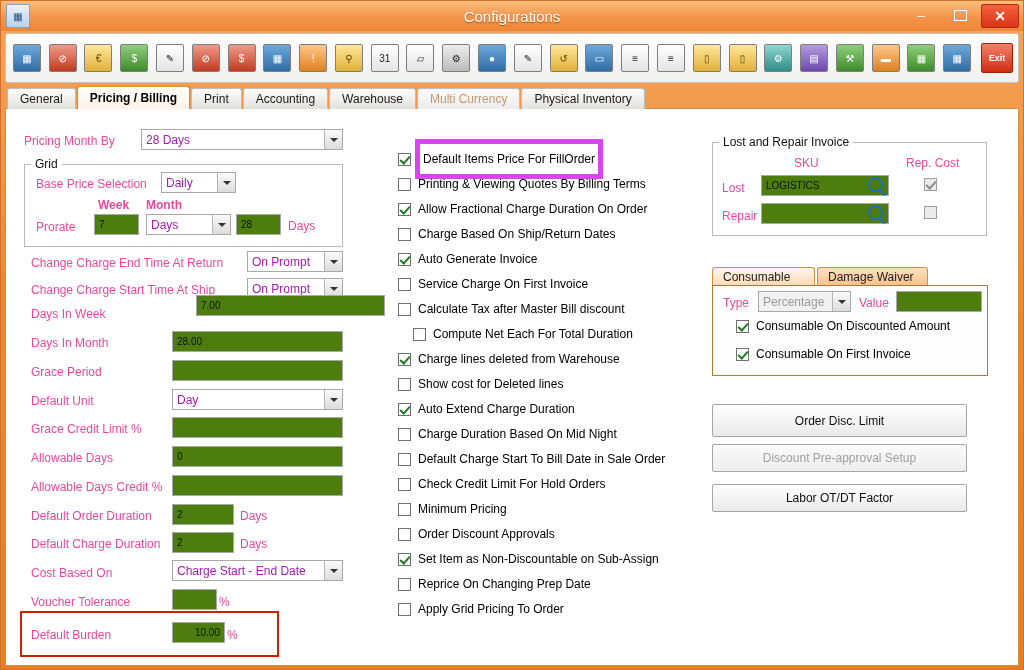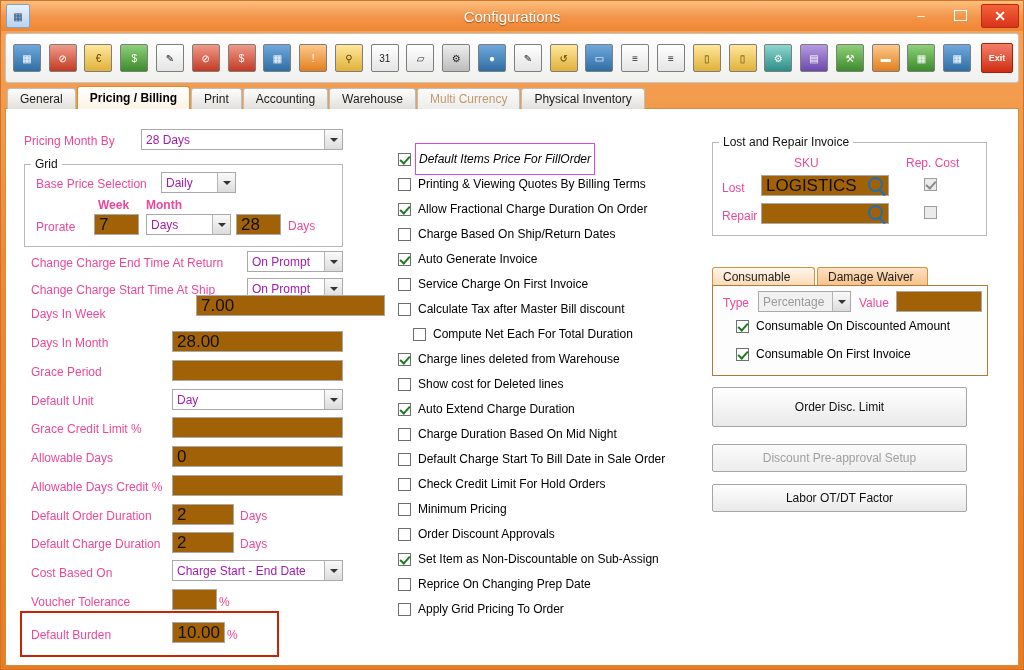--- a/index.html
+++ b/index.html
@@ -160,25 +160,25 @@
     margin: -1px 4px 4px 4px;
     height: 556px;
     background: #ffffff;
     border: 1px solid #d38f3f;
     position: relative;
   }
   
   .lbl { position: absolute; font-size: 12px; color: #ec4899; }
   .tbox {
     position: absolute;
-    background: #a16207;
+    background: #4d7c0f;
     border: 1px solid #a9a9a9;
     box-sizing: border-box;
     height: 21px;
-    font-size: 17px;
+    font-size: 10px;
     padding: 2px 4px;
     line-height: 16px;
     color: #111;
     overflow: hidden;
     white-space: nowrap;
   }
   .combo {
     position: absolute;
     background: #fff;
     border: 1px solid #a9a9a9;
@@ -245,24 +245,23 @@
     position: absolute;
     left: 3px; top: 0px;
     width: 4px; height: 8px;
     border: solid #1e7a1e;
     border-width: 0 2px 2px 0;
     transform: rotate(42deg);
   }
   .ck.gray { background: #ebebeb; border-color: #9d9d9d; }
   .ck.gray.on:after { border-color: #8a8a8a; }
   .focus-box {
-    border: 1px solid #d946ef;
+    border: 5px solid #d946ef;
     padding: 8px 3px;
     margin-left: -3px;
-    font-style: italic;
   }
   
   .btn {
     position: absolute;
     background: linear-gradient(to bottom,#ffffff,#e9e9e9);
     border: 1px solid #a5a5a5;
     border-radius: 2px;
     font-size: 12px;
     display: flex;
     align-items: center;
@@ -622,21 +621,21 @@
 
     <div class="ckrow" style="left:730px; top:209px;">
       <span class="ck on"></span>
       <span>Consumable On Discounted Amount</span>
     </div>
     <div class="ckrow" style="left:730px; top:237px;">
       <span class="ck on"></span>
       <span>Consumable On First Invoice</span>
     </div>
 
-    <div class="btn" style="left:706px; top:278px; width:255px; height:40px;">
+    <div class="btn" style="left:706px; top:295px; width:255px; height:33px;">
       <span>Order Disc. Limit</span>
     </div>
     <div class="btn disabled" style="left:706px; top:335px; width:255px; height:28px;">
       <span>Discount Pre-approval Setup</span>
     </div>
     <div class="btn" style="left:706px; top:375px; width:255px; height:28px;">
       <span>Labor OT/DT Factor</span>
     </div>
 
   </div>

